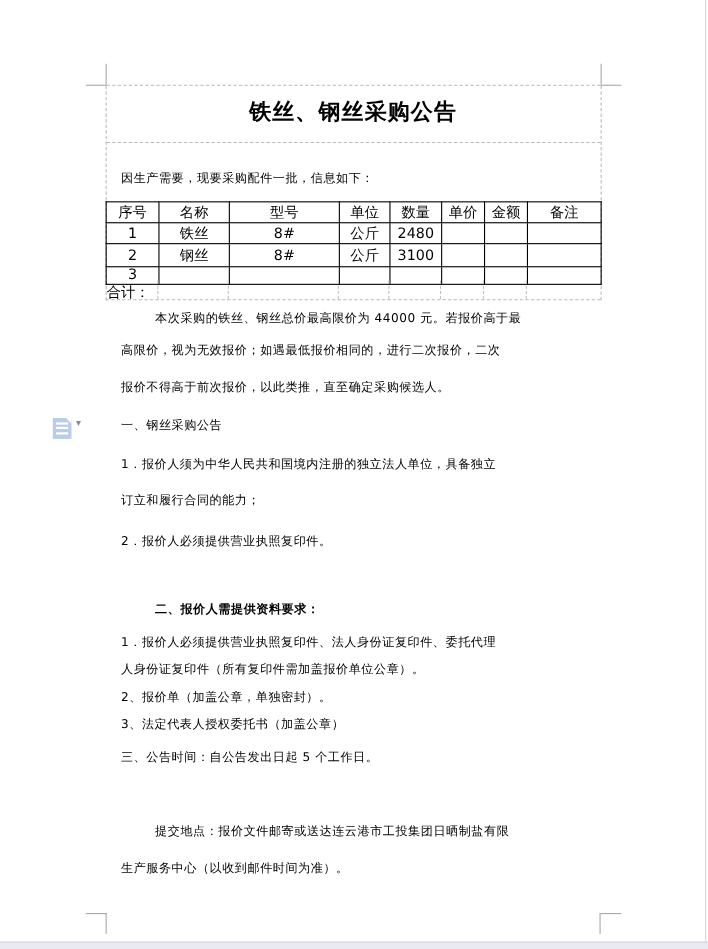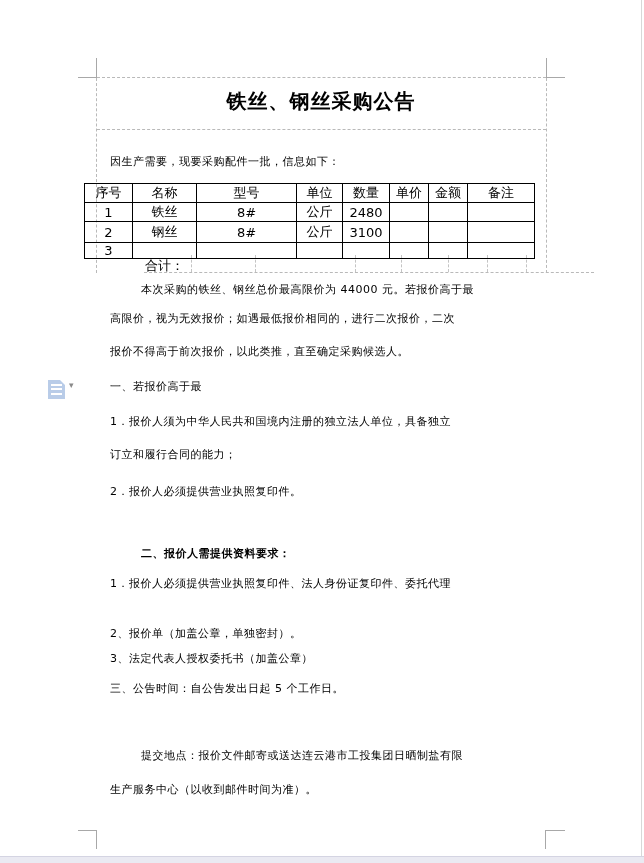--- a/index.html
+++ b/index.html
@@ -14,30 +14,30 @@
   
   .doc-title{position:absolute;left:96px;top:88px;width:450px;text-align:center;
              font-size:20px;font-weight:bold;letter-spacing:1px;white-space:nowrap;}
 
   
   .line{position:absolute;left:96px;font-size:11px;line-height:17px;white-space:nowrap;letter-spacing:0.5px;margin-left:14px;}
   .indent{left:127px;}
   .bold{font-weight:bold;}
 
   
-  table.items{position:absolute;left:84px;top:183px;width:451px;border-collapse:collapse;table-layout:fixed;padding-left:27px;}
+  table.items{position:absolute;left:96px;top:183px;width:451px;border-collapse:collapse;table-layout:fixed;padding-left:27px;}
   table.items td{border:1px solid #000;font-size:13px;text-align:center;padding:0;overflow:hidden;white-space:nowrap;}
   tr.hdr td{height:16px;}
   tr.r1 td{height:18px;}
   tr.r2 td{height:20px;}
   tr.r3 td{height:14px;}
 
   
   .total-row{position:absolute;left:96px;top:255px;width:450px;height:17px;
-             border-bottom:1px dashed #b9b9b9;display:flex;margin-left:48px;}
+             border-bottom:1px dashed #b9b9b9;display:flex;}
   .total-row .tcell{height:100%;border-right:1px dashed #c4c4c4;box-sizing:border-box;}
   .total-row .tcell:last-child{border-right:none;}
   .total-label{font-size:13px;line-height:17px;padding-left:1px;white-space:nowrap;}
 
   
   .paste-group{position:absolute;left:48px;top:378px;width:32px;height:22px;}
   .paste-doc{position:absolute;left:0;top:2px;width:17px;height:19px;background:#b9cce8;}
   .paste-doc .fold{position:absolute;right:0;top:0;width:0;height:0;
                    border-left:5px solid transparent;border-top:5px solid #ffffff;}
   .paste-doc .ln{position:absolute;left:3px;right:3px;height:2px;background:#ffffff;}
@@ -134,26 +134,27 @@
     <div class="tcell" style="width:46px;"></div>
     <div class="tcell" style="width:47px;"></div>
     <div class="tcell" style="width:39px;"></div>
     <div class="tcell" style="width:39px;"></div>
     <div class="tcell" style="width:67px;"></div>
   </div>
 
   <div class="line indent" style="top:281px;">本次采购的铁丝、钢丝总价最高限价为 44000 元。若报价高于最</div>
   <div class="line" style="top:310px;">高限价，视为无效报价；如遇最低报价相同的，进行二次报价，二次</div>
   <div class="line" style="top:343px;">报价不得高于前次报价，以此类推，直至确定采购候选人。</div>
-  <div class="line" style="top:378px;">一、若报价高于最</div>
+  <div class="line" style="top:378px;">一、钢丝采购公告</div>
   <div class="line" style="top:413px;">1．报价人须为中华人民共和国境内注册的独立法人单位，具备独立</div>
   <div class="line" style="top:446px;">订立和履行合同的能力；</div>
   <div class="line" style="top:483px;">2．报价人必须提供营业执照复印件。</div>
   <div class="line indent bold" style="top:545px;">二、报价人需提供资料要求：</div>
   <div class="line" style="top:575px;">1．报价人必须提供营业执照复印件、法人身份证复印件、委托代理</div>
+  <div class="line" style="top:600px;">人身份证复印件（所有复印件需加盖报价单位公章）。</div>
   <div class="line" style="top:625px;">2、报价单（加盖公章，单独密封）。</div>
   <div class="line" style="top:650px;">3、法定代表人授权委托书（加盖公章）</div>
   <div class="line" style="top:680px;">三、公告时间：自公告发出日起 5 个工作日。</div>
   <div class="line indent" style="top:747px;">提交地点：报价文件邮寄或送达连云港市工投集团日晒制盐有限</div>
   <div class="line" style="top:781px;">生产服务中心（以收到邮件时间为准）。</div>
 
   <div class="paste-group">
     <div class="paste-doc">
       <div class="fold"></div>
       <div class="ln" style="top:4px;"></div>

